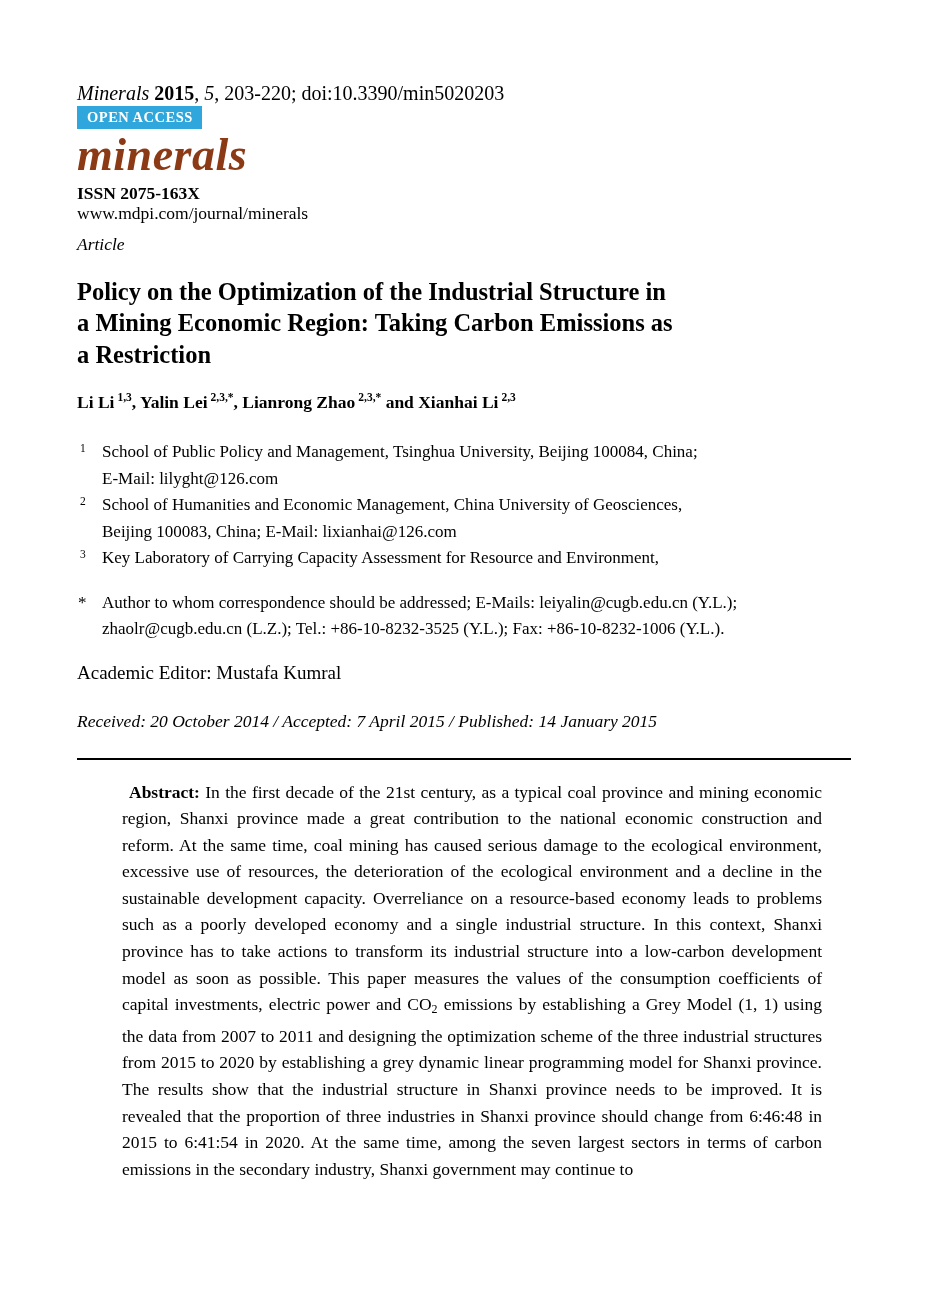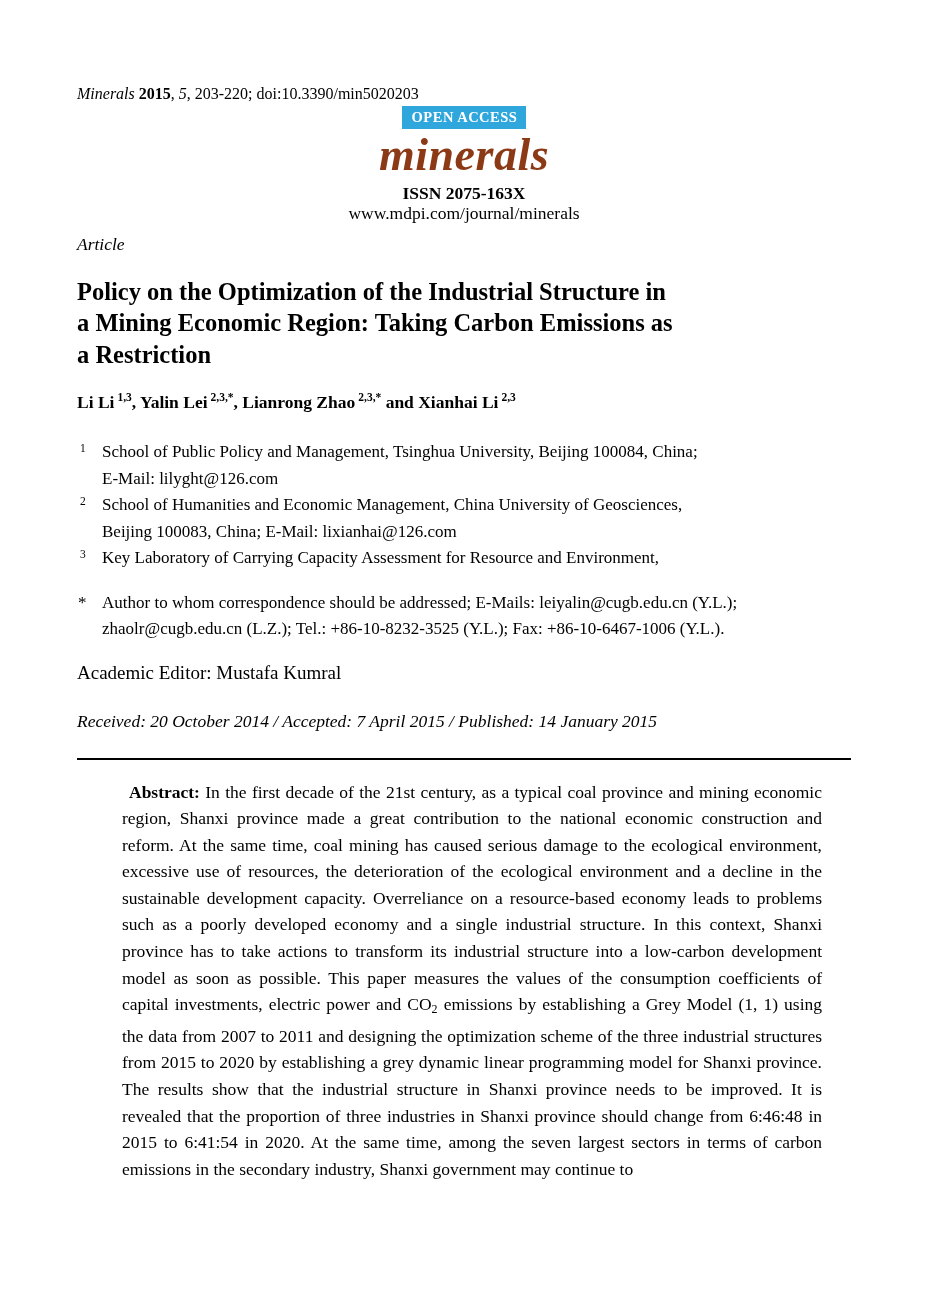--- a/index.html
+++ b/index.html
@@ -10,26 +10,26 @@
     color: #000000;
     overflow: hidden;
   }
   .page {
     width: 925px; height: 1309px;
     padding: 84px 74px 0 77px;
     position: relative;
   }
   
   .journal-line {
-    font-size: 16px; line-height: 19px;
+    font-size: 20px; line-height: 19px;
   }
   .jl-italic { font-style: italic; }
   .jl-bold { font-weight: bold; }
   
-  .header-right { text-align: center; }
+  .header-right { text-align: left; }
   .oa-badge {
     display: inline-block;
     margin-top: 3px;
     background: #2fa7dc;
     color: #ffffff;
     font-weight: bold;
     font-size: 14.5px;
     line-height: 1;
     padding: 4px 9px 4px 10px;
     letter-spacing: 0.5px;
@@ -163,21 +163,21 @@
     </div>
     <div class="aff-item">
       <span class="aff-num">3</span>
       <div>Key Laboratory of Carrying Capacity Assessment for Resource and Environment,</div>
     </div>
   </div>
 
   <div class="corr-block corr-item">
     <span class="corr-marker">*</span>
     <div>Author to whom correspondence should be addressed; E-Mails: leiyalin@cugb.edu.cn (Y.L.);</div>
-    <div>zhaolr@cugb.edu.cn (L.Z.); Tel.: +86-10-8232-3525 (Y.L.); Fax: +86-10-6467-1006 (Y.L.).</div>
+    <div>zhaolr@cugb.edu.cn (L.Z.); Tel.: +86-10-8232-3525 (Y.L.); Fax: +86-10-8232-1006 (Y.L.).</div>
   </div>
 
   <div class="editor-line">Academic Editor: Mustafa Kumral</div>
 
   <div class="dates-line">Received: 20 October 2014 / Accepted: 7 April 2015 / Published: 14 January 2015</div>
 
   <hr class="rule">
 
   <p class="abstract">
     <b>Abstract:</b><span> In the first decade of the 21st century, as a typical coal province and mining economic region, Shanxi province made a great contribution to the national economic construction and reform. At the same time, coal mining has caused serious damage to the ecological environment, excessive use of resources, the deterioration of the ecological environment and a decline in the sustainable development capacity. Overreliance on a resource-based economy leads to problems such as a poorly developed economy and a single industrial structure. In this context, Shanxi province has to take actions to transform its industrial structure into a low-carbon development model as soon as possible. This paper measures the values of the consumption coefficients of capital investments, electric power and CO</span><span class="co2-sub">2</span><span> emissions by establishing a Grey Model (1, 1) using the data from 2007 to 2011 and designing the optimization scheme of the three industrial structures from 2015 to 2020 by establishing a grey dynamic linear programming model for Shanxi province. The results show that the industrial structure in Shanxi province needs to be improved. It is revealed that the proportion of three industries in Shanxi province should change from 6:46:48 in 2015 to 6:41:54 in 2020. At the same time, among the seven largest sectors in terms of carbon emissions in the secondary industry, Shanxi government may continue to</span>

